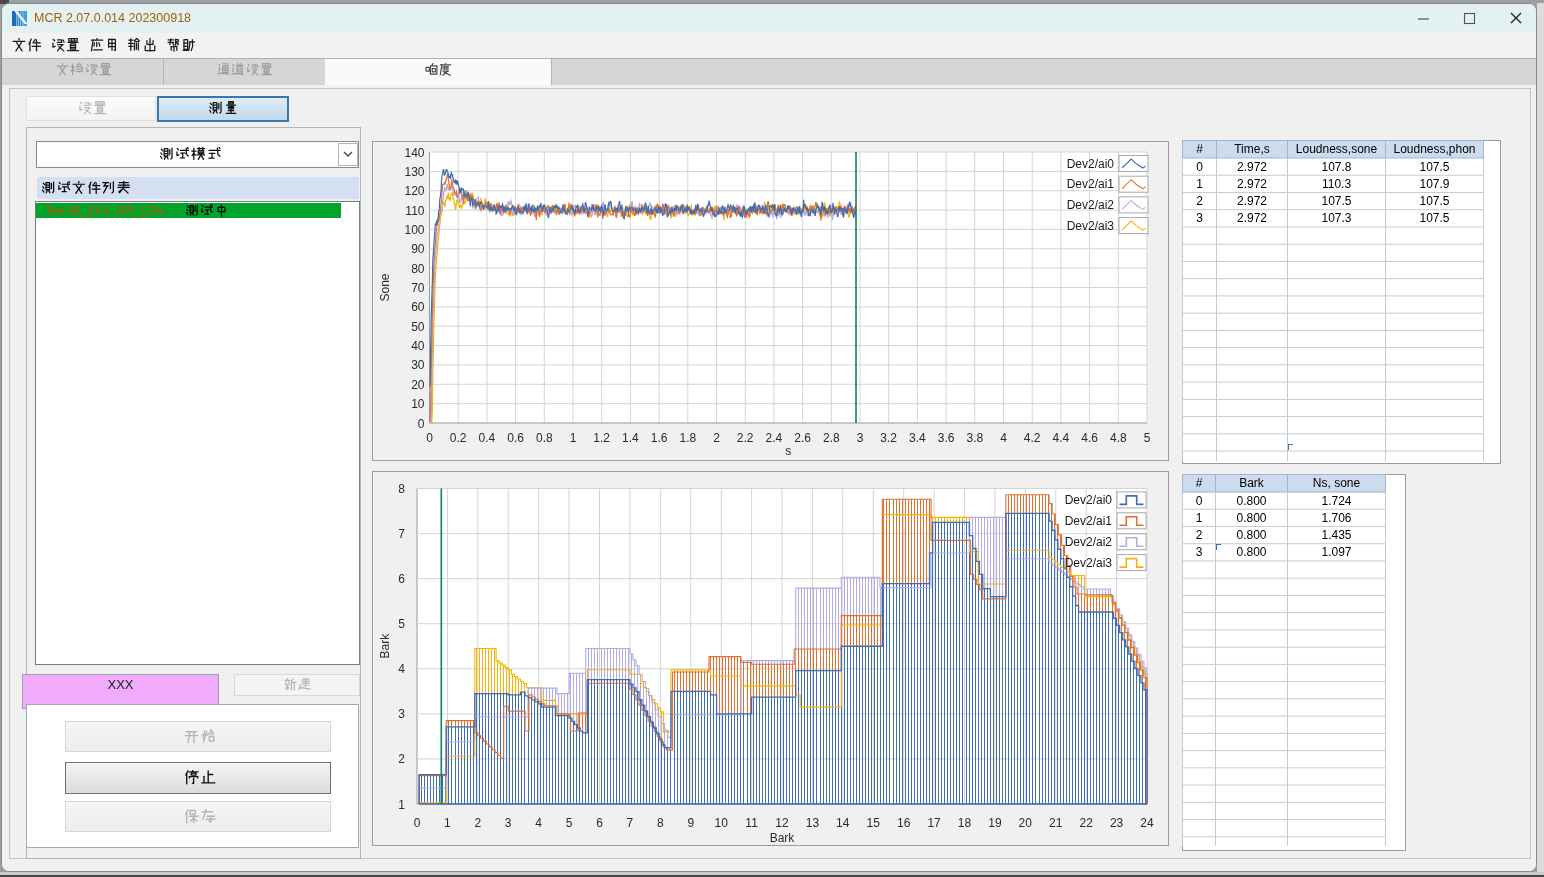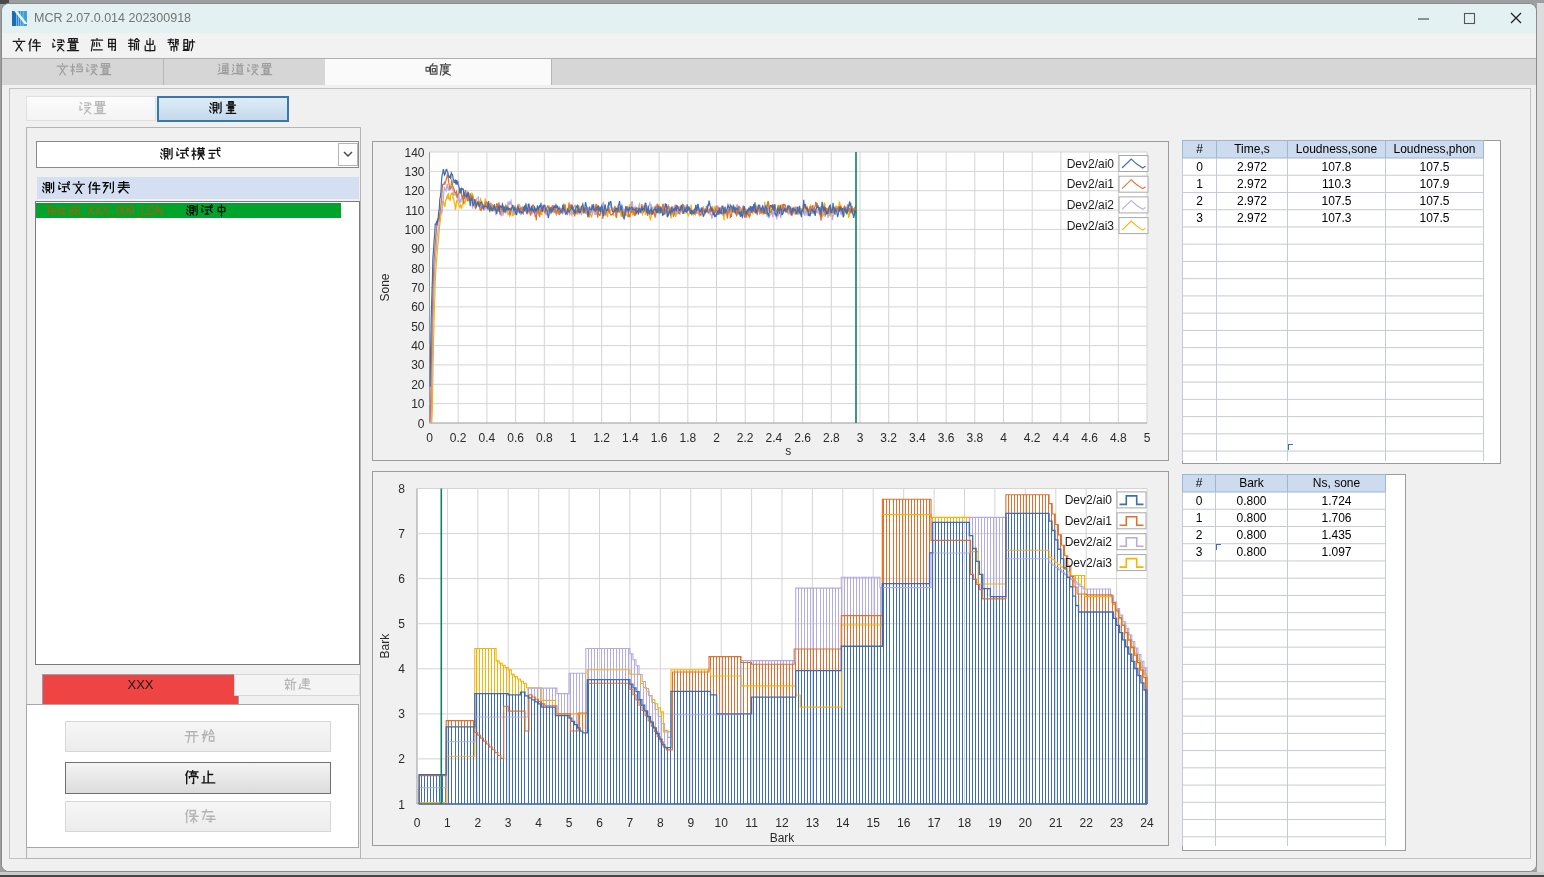--- a/index.html
+++ b/index.html
@@ -9,21 +9,21 @@
       <div class="abs" style="left:0;top:0;width:1536px;height:29px;background:#e4f1f3;"></div>
       <svg class="abs" style="left:10px;top:7px" width="15" height="15" viewBox="0 0 15 15">
         <rect x="0" y="0" width="4.2" height="15" fill="#1a6cb4"></rect>
         <rect x="4.6" y="0" width="1.7" height="15" fill="#2a85c8"></rect>
         <rect x="6.7" y="0" width="1.7" height="15" fill="#2a85c8"></rect>
         <rect x="8.8" y="0" width="2.0" height="15" fill="#3796d6"></rect>
         <rect x="11.2" y="0" width="3.8" height="15" fill="#3ba0e0"></rect>
         <path d="M1.5 -1 L12.5 13 L15.5 13 L4.5 -1 Z" fill="#eef7f8"></path>
         <path d="M0 15 L4 15 L0 10 Z" fill="#eef7f8" opacity="0"></path>
       </svg>
-      <div class="abs" style="left:32px;top:6.5px;font-size:12.5px;color:#737373;">MCR 2.07.0.014 202300918</div>
+      <div class="abs" style="left:32px;top:6.5px;font-size:12.5px;color:#a16207;">MCR 2.07.0.014 202300918</div>
       <svg class="abs" style="left:1409px;top:5px" width="120" height="20" viewBox="0 0 120 20">
         <line x1="7" y1="10" x2="18" y2="10" stroke="#333" stroke-width="1.2"></line>
         <rect x="53.5" y="4.5" width="10" height="10" fill="none" stroke="#555" stroke-width="1.1"></rect>
         <path d="M100 4 L110 14 M110 4 L100 14" stroke="#222" stroke-width="1.3"></path>
       </svg>
       <div class="abs" style="left:0;top:29px;width:1536px;height:26px;background:#f2f2f2;border-bottom:1px solid #b0b0b0;"></div>
       <div class="abs" style="left:9px;top:34px;"><svg width="14" height="14" viewBox="0 0 100 100" style="display:inline-block;vertical-align:top;margin:0 0.84px;">
           <polyline points="50,4 50,14" fill="none" stroke="#1a1a1a" stroke-width="9" stroke-linecap="round" stroke-linejoin="round"></polyline>
           <polyline points="8,24 92,24" fill="none" stroke="#1a1a1a" stroke-width="9" stroke-linecap="round" stroke-linejoin="round"></polyline>
           <polyline points="68,32 28,92" fill="none" stroke="#1a1a1a" stroke-width="9" stroke-linecap="round" stroke-linejoin="round"></polyline>
@@ -355,21 +355,21 @@
           <polyline points="38,24 96,24" fill="none" stroke="#000" stroke-width="9" stroke-linecap="round" stroke-linejoin="round"></polyline>
           <polyline points="80,10 82,52 94,64" fill="none" stroke="#000" stroke-width="9" stroke-linecap="round" stroke-linejoin="round"></polyline>
           <polyline points="40,44 72,44" fill="none" stroke="#000" stroke-width="9" stroke-linecap="round" stroke-linejoin="round"></polyline>
           <polyline points="55,44 55,74" fill="none" stroke="#000" stroke-width="9" stroke-linecap="round" stroke-linejoin="round"></polyline>
           <polyline points="38,78 68,78" fill="none" stroke="#000" stroke-width="9" stroke-linecap="round" stroke-linejoin="round"></polyline>
           <polyline points="88,4 94,12" fill="none" stroke="#000" stroke-width="9" stroke-linecap="round" stroke-linejoin="round"></polyline>
         </svg><svg width="13" height="13" viewBox="0 0 100 100" style="display:inline-block;vertical-align:top;margin:0 0.78px;">
           <polyline points="24,26 76,26 76,58 24,58 24,26" fill="none" stroke="#000" stroke-width="9" stroke-linecap="round" stroke-linejoin="round"></polyline>
           <polyline points="50,6 50,94" fill="none" stroke="#000" stroke-width="9" stroke-linecap="round" stroke-linejoin="round"></polyline>
         </svg></div>
-      <div class="abs" style="left:40px;top:669.5px;width:197px;height:35px;background:#ef4444;border:1px solid #98a0a8;font-size:13px;text-align:center;line-height:20px;color:#1a1a1a;">XXX</div>
+      <div class="abs" style="left:20px;top:669.5px;width:197px;height:35px;background:#f0abfc;border:1px solid #98a0a8;font-size:13px;text-align:center;line-height:20px;color:#1a1a1a;">XXX</div>
       <div class="abs" style="left:232px;top:669.5px;width:126px;height:22px;background:#f4f4f4;border:1px solid #d8d8d8;"></div>
       <div class="abs" style="left:281px;top:673.5px;"><svg width="13" height="13" viewBox="0 0 100 100" style="display:inline-block;vertical-align:top;margin:0 0.78px;">
           <polyline points="26,4 26,12" fill="none" stroke="#b5b5b5" stroke-width="9" stroke-linecap="round" stroke-linejoin="round"></polyline>
           <polyline points="8,18 46,18" fill="none" stroke="#b5b5b5" stroke-width="9" stroke-linecap="round" stroke-linejoin="round"></polyline>
           <polyline points="16,30 12,44" fill="none" stroke="#b5b5b5" stroke-width="9" stroke-linecap="round" stroke-linejoin="round"></polyline>
           <polyline points="36,30 40,44" fill="none" stroke="#b5b5b5" stroke-width="9" stroke-linecap="round" stroke-linejoin="round"></polyline>
           <polyline points="8,52 46,52" fill="none" stroke="#b5b5b5" stroke-width="9" stroke-linecap="round" stroke-linejoin="round"></polyline>
           <polyline points="26,52 26,90" fill="none" stroke="#b5b5b5" stroke-width="9" stroke-linecap="round" stroke-linejoin="round"></polyline>
           <polyline points="26,64 12,82" fill="none" stroke="#b5b5b5" stroke-width="9" stroke-linecap="round" stroke-linejoin="round"></polyline>
           <polyline points="26,64 40,80" fill="none" stroke="#b5b5b5" stroke-width="9" stroke-linecap="round" stroke-linejoin="round"></polyline>

